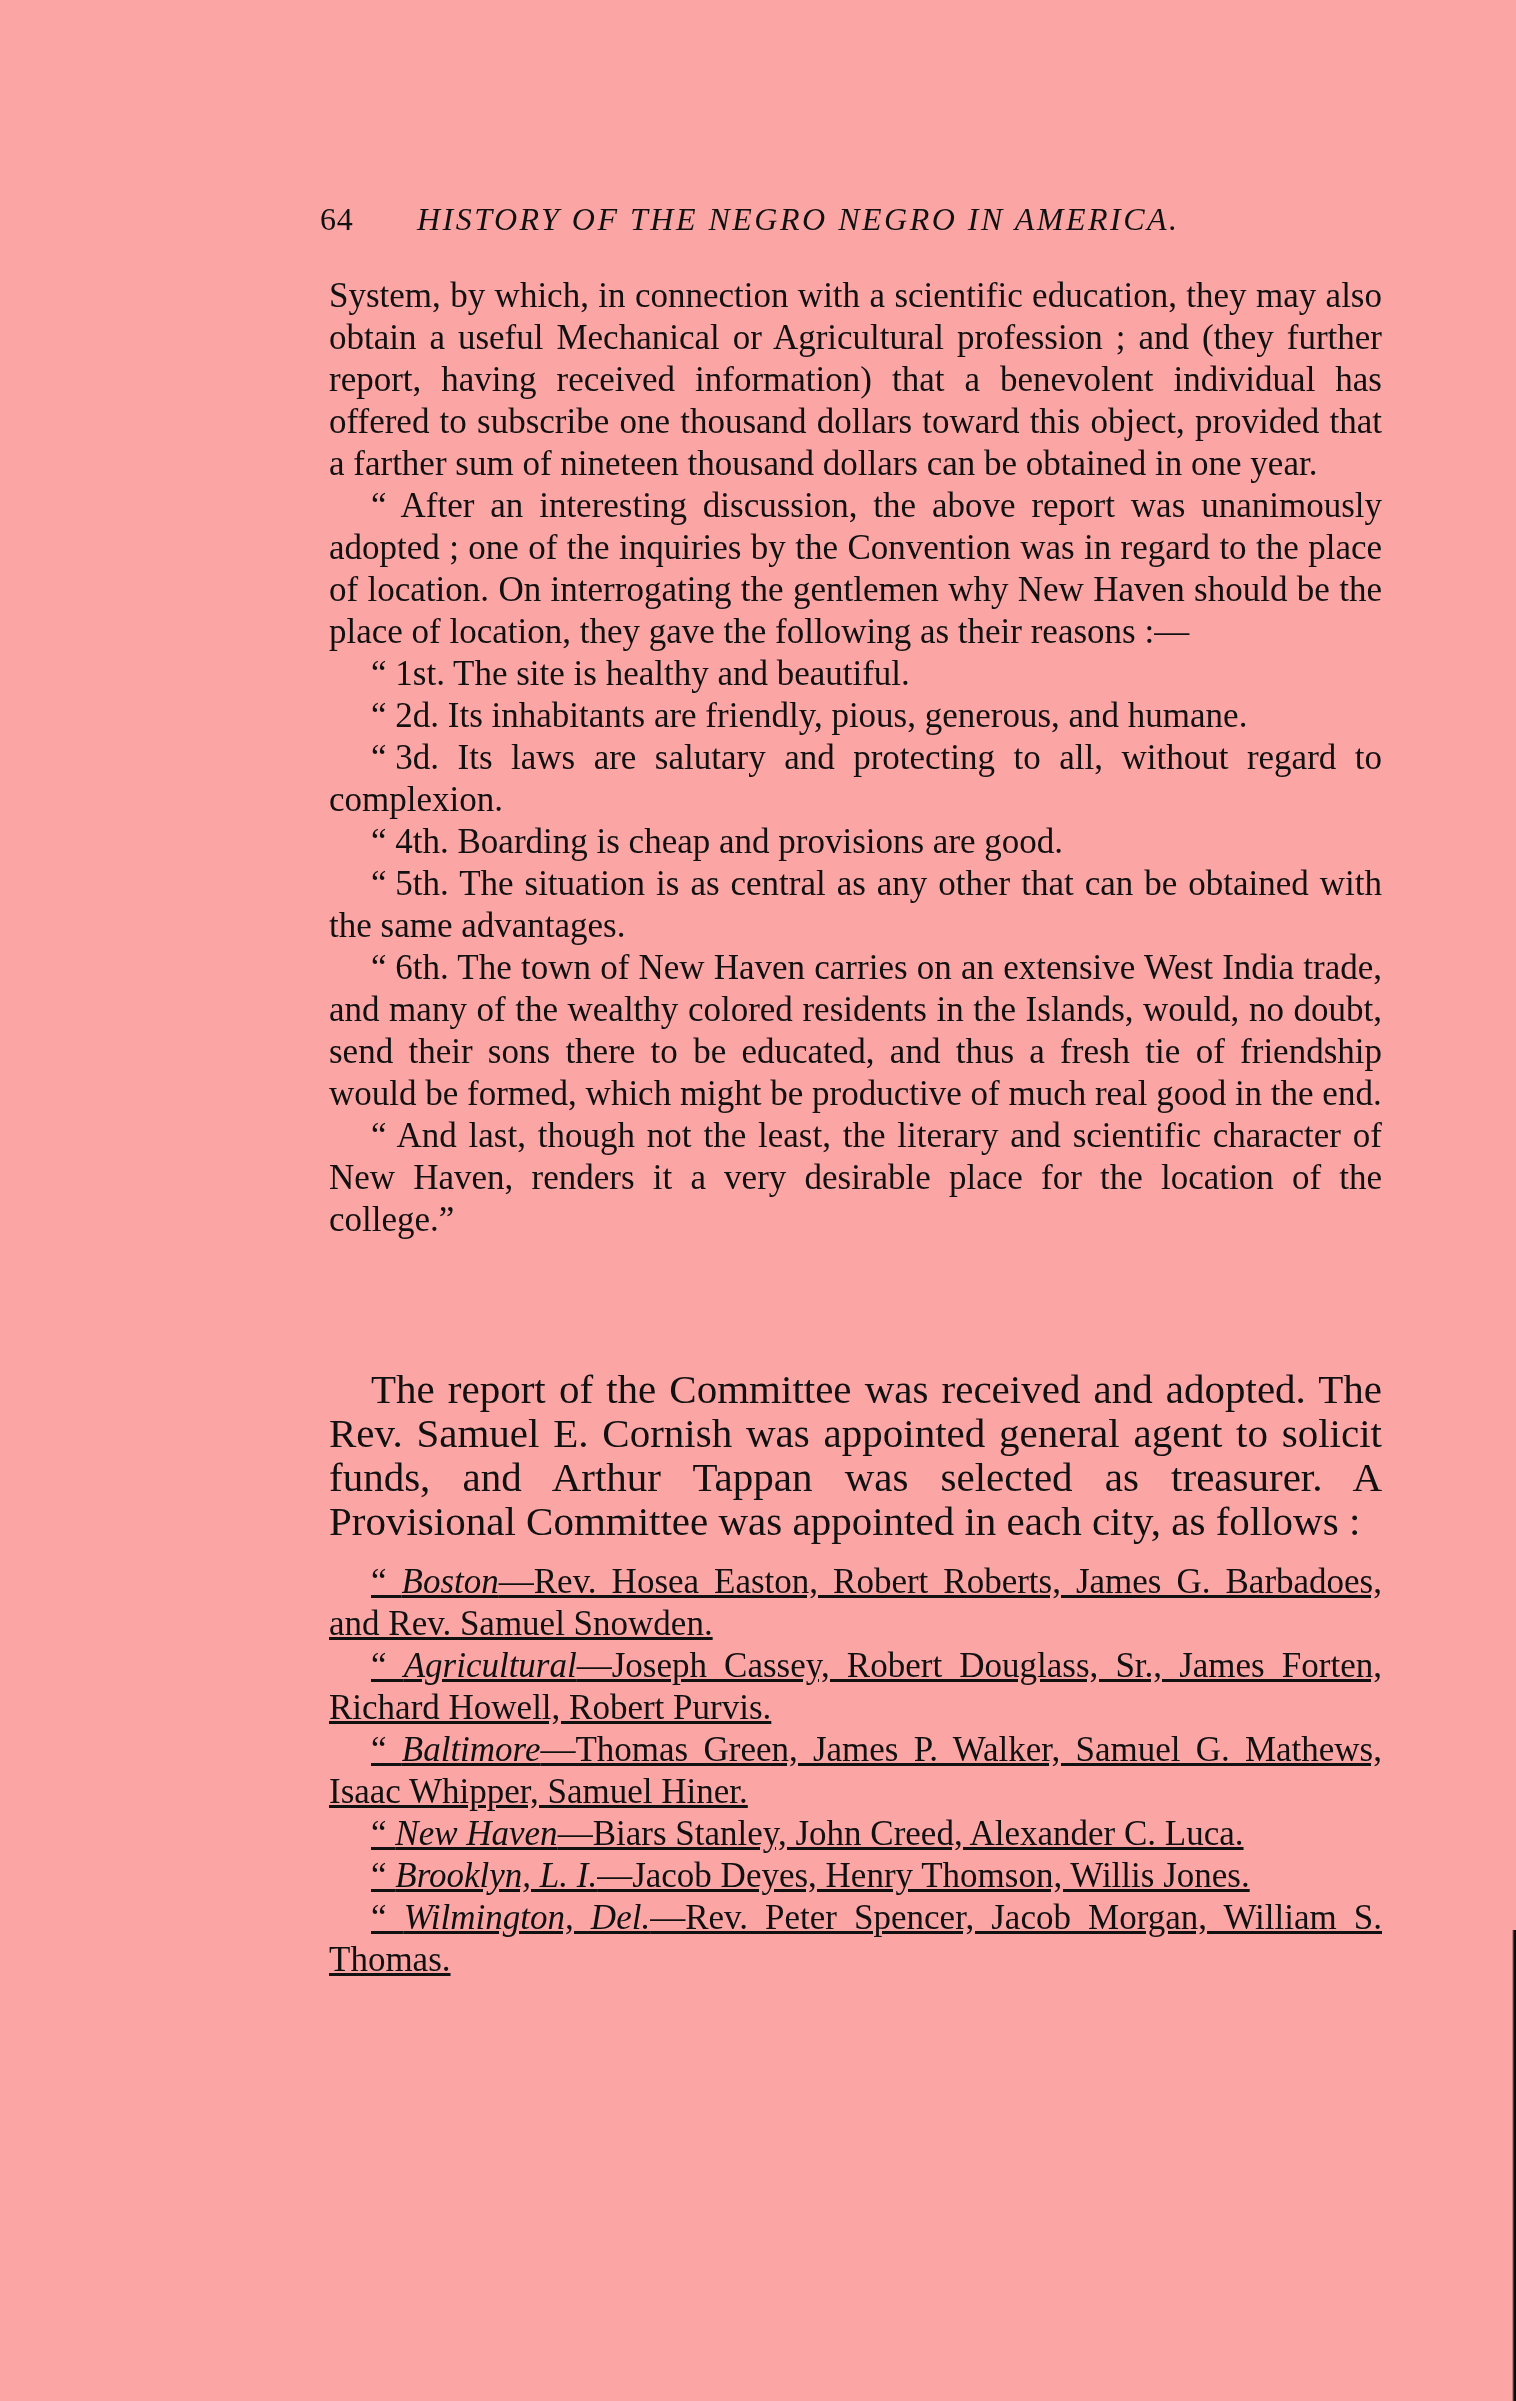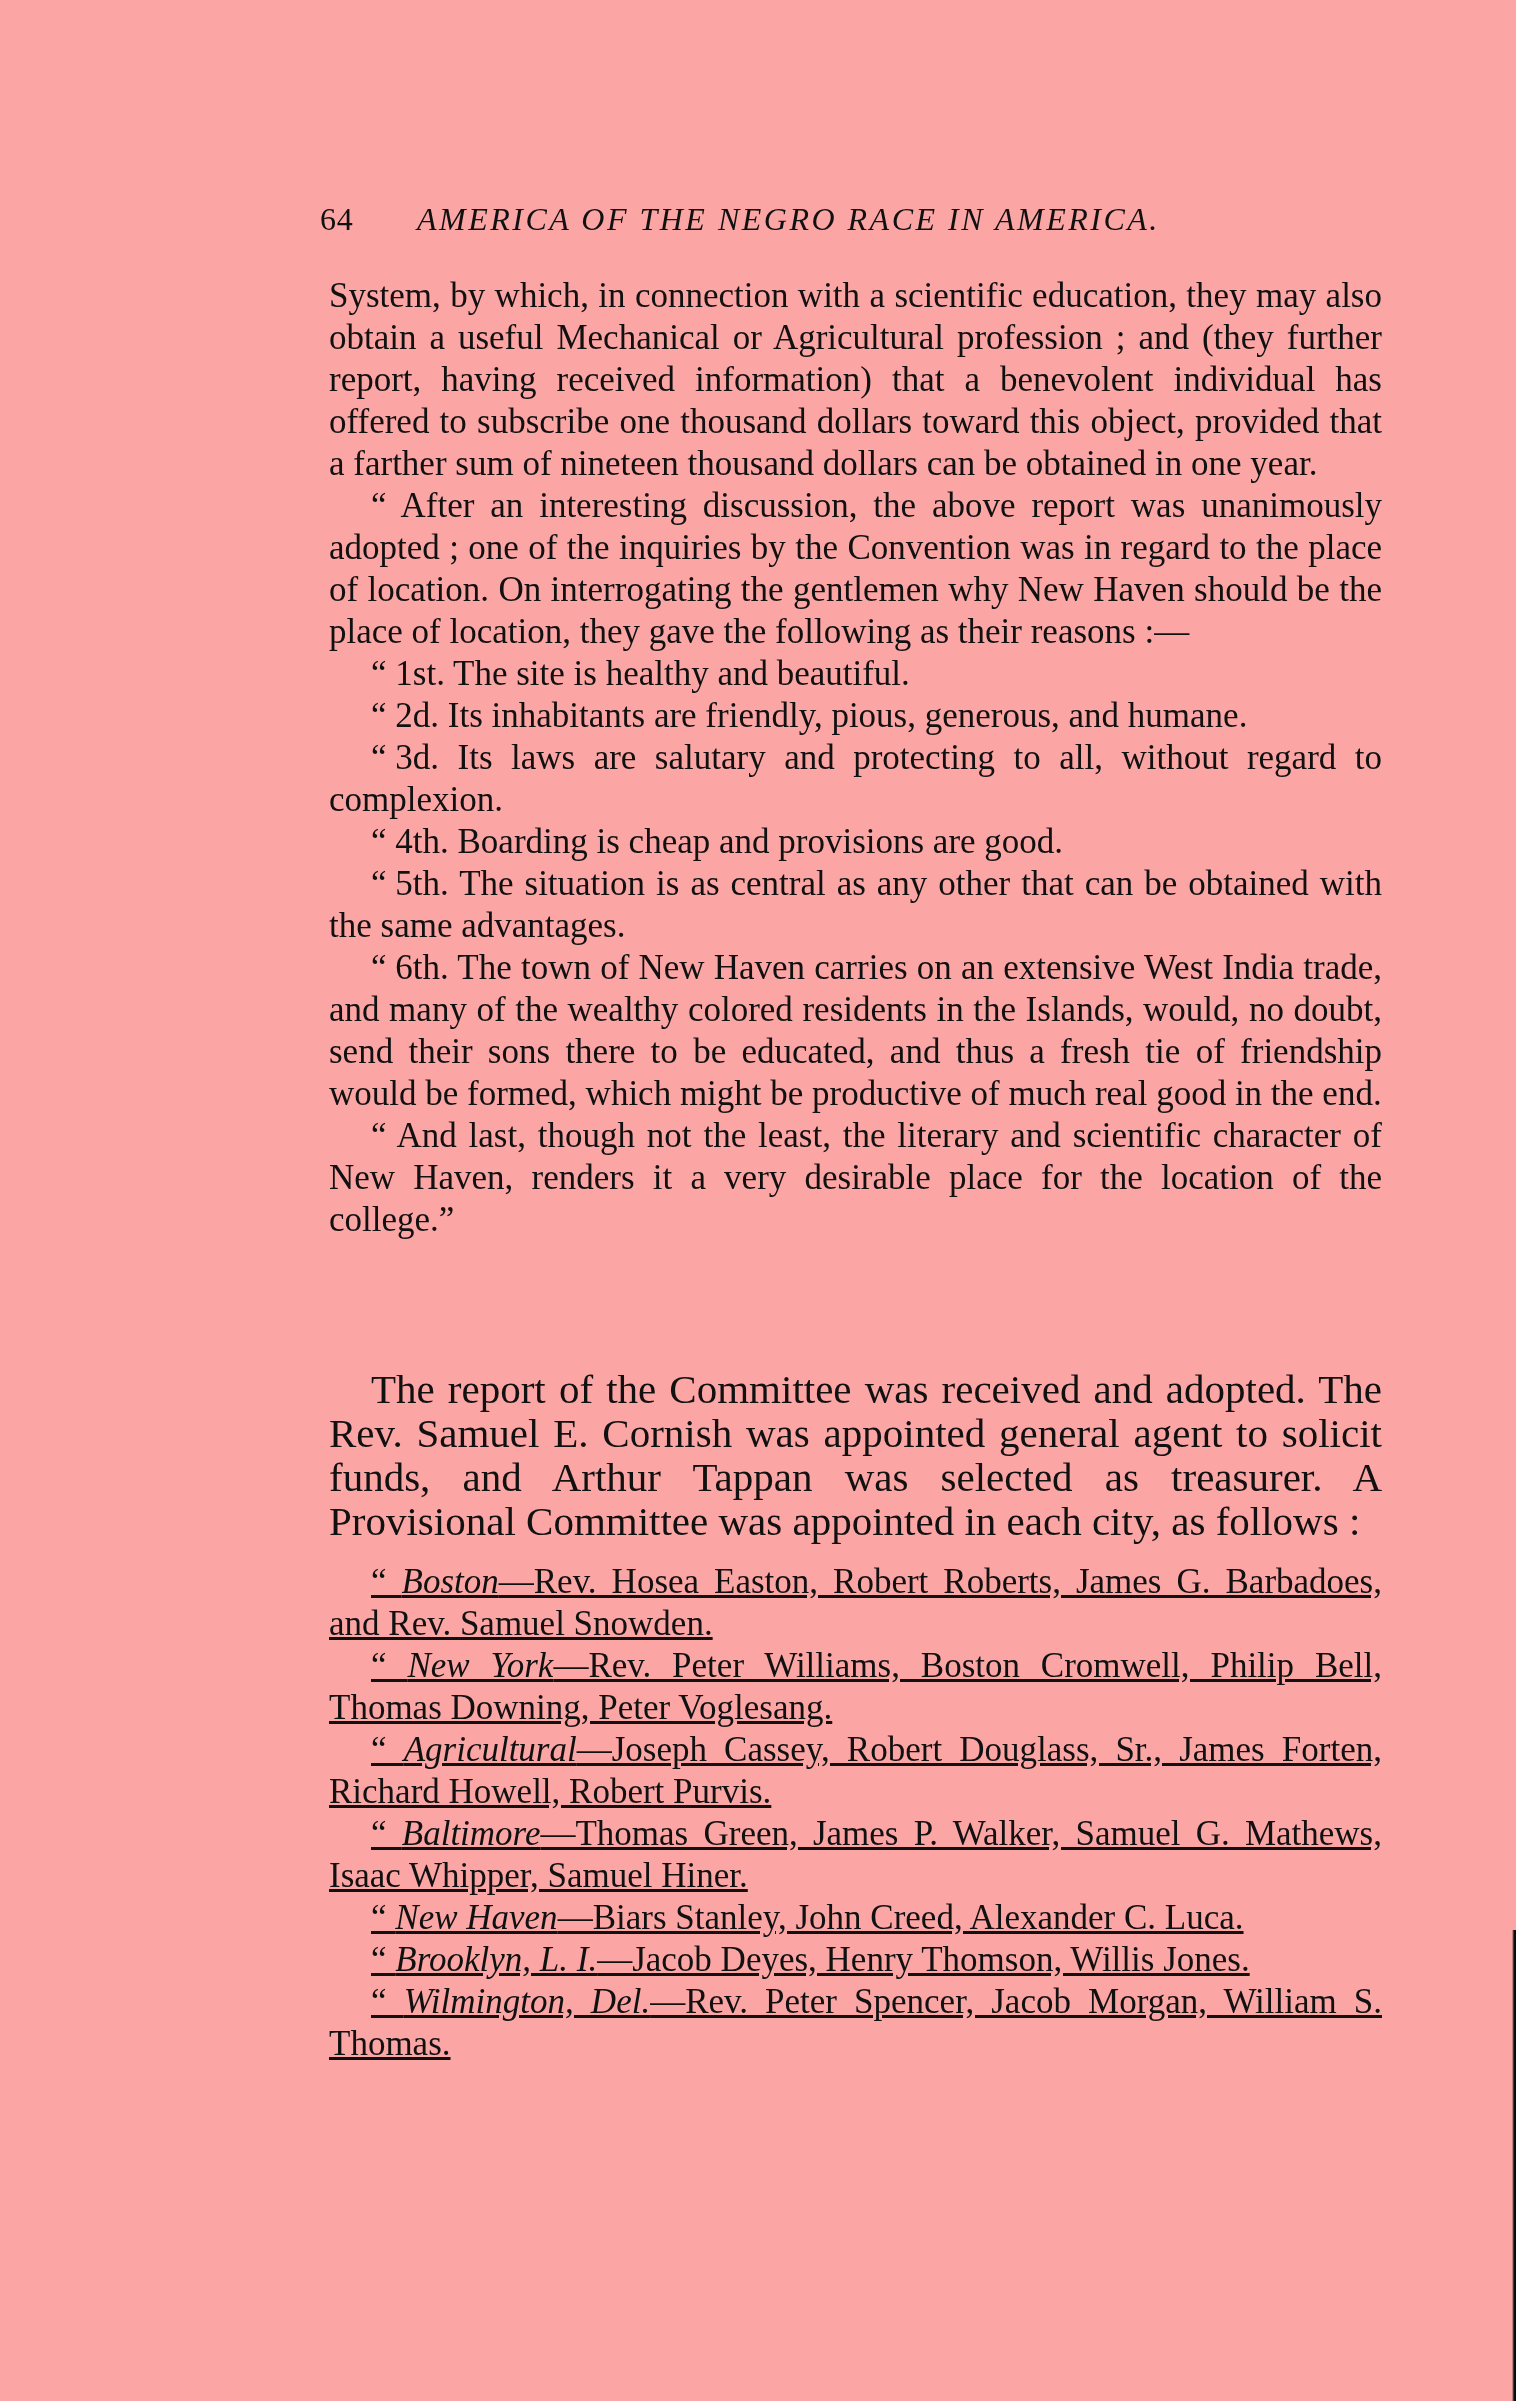--- a/index.html
+++ b/index.html
@@ -69,21 +69,21 @@
   </style>
 </head>
 <body>
 
 <div class="page">
 
   <div class="edge-shadow"></div>
 
   <div class="header">
     <span class="page-number">64</span>
-    <span class="running-title">AMERICA OF THE NEGRO RACE IN AMERICA.</span>
+    <span class="running-title">HISTORY OF THE NEGRO NEGRO IN AMERICA.</span>
   </div>
 
   <div class="block quote-text" style="top: 275px;">
     <p class="para">System, by which, in connection with a scientific education, they may also obtain a useful Mechanical or Agricultural profession ; and (they further report, having received information) that a benevolent individual has offered to subscribe one thousand dollars toward this object, provided that a farther sum of nineteen thousand dollars can be obtained in one year.</p>
     <p class="para indent">“ After an interesting discussion, the above report was unanimously adopted ; one of the inquiries by the Convention was in regard to the place of location. On interrogating the gentlemen why New Haven should be the place of location, they gave the following as their reasons :—</p>
 
     <p class="list-item">
       <span class="num">“ 1st.</span>
       <span>The site is healthy and beautiful.</span>
     </p>
@@ -113,23 +113,20 @@
 
   <div class="block main-text" style="top: 1367px;">
     <p class="para indent">The report of the Committee was received and adopted. The Rev. Samuel E. Cornish was appointed general agent to solicit funds, and Arthur Tappan was selected as treasurer. A Provisional Committee was appointed in each city, as follows :</p>
   </div>
 
   <div class="block quote-text" style="top: 1561px;">
     <p class="committee-line">
       <span>“ </span><span class="city">Boston</span><span>—Rev. Hosea Easton, Robert Roberts, James G. Barbadoes, and Rev. Samuel Snowden.</span>
     </p>
     <p class="committee-line">
-      <span>“ </span><span class="city">New York</span><span>—Rev. Peter Williams, Boston Cromwell, Philip Bell, Thomas Downing, Peter Voglesang.</span>
-    </p>
-    <p class="committee-line">
       <span>“ </span><span class="city">Agricultural</span><span>—Joseph Cassey, Robert Douglass, Sr., James Forten, Richard Howell, Robert Purvis.</span>
     </p>
     <p class="committee-line">
       <span>“ </span><span class="city">Baltimore</span><span>—Thomas Green, James P. Walker, Samuel G. Mathews, Isaac Whipper, Samuel Hiner.</span>
     </p>
     <p class="committee-line">
       <span>“ </span><span class="city">New Haven</span><span>—Biars Stanley, John Creed, Alexander C. Luca.</span>
     </p>
     <p class="committee-line">
       <span>“ </span><span class="city">Brooklyn, L. I.</span><span>—Jacob Deyes, Henry Thomson, Willis Jones.</span>

